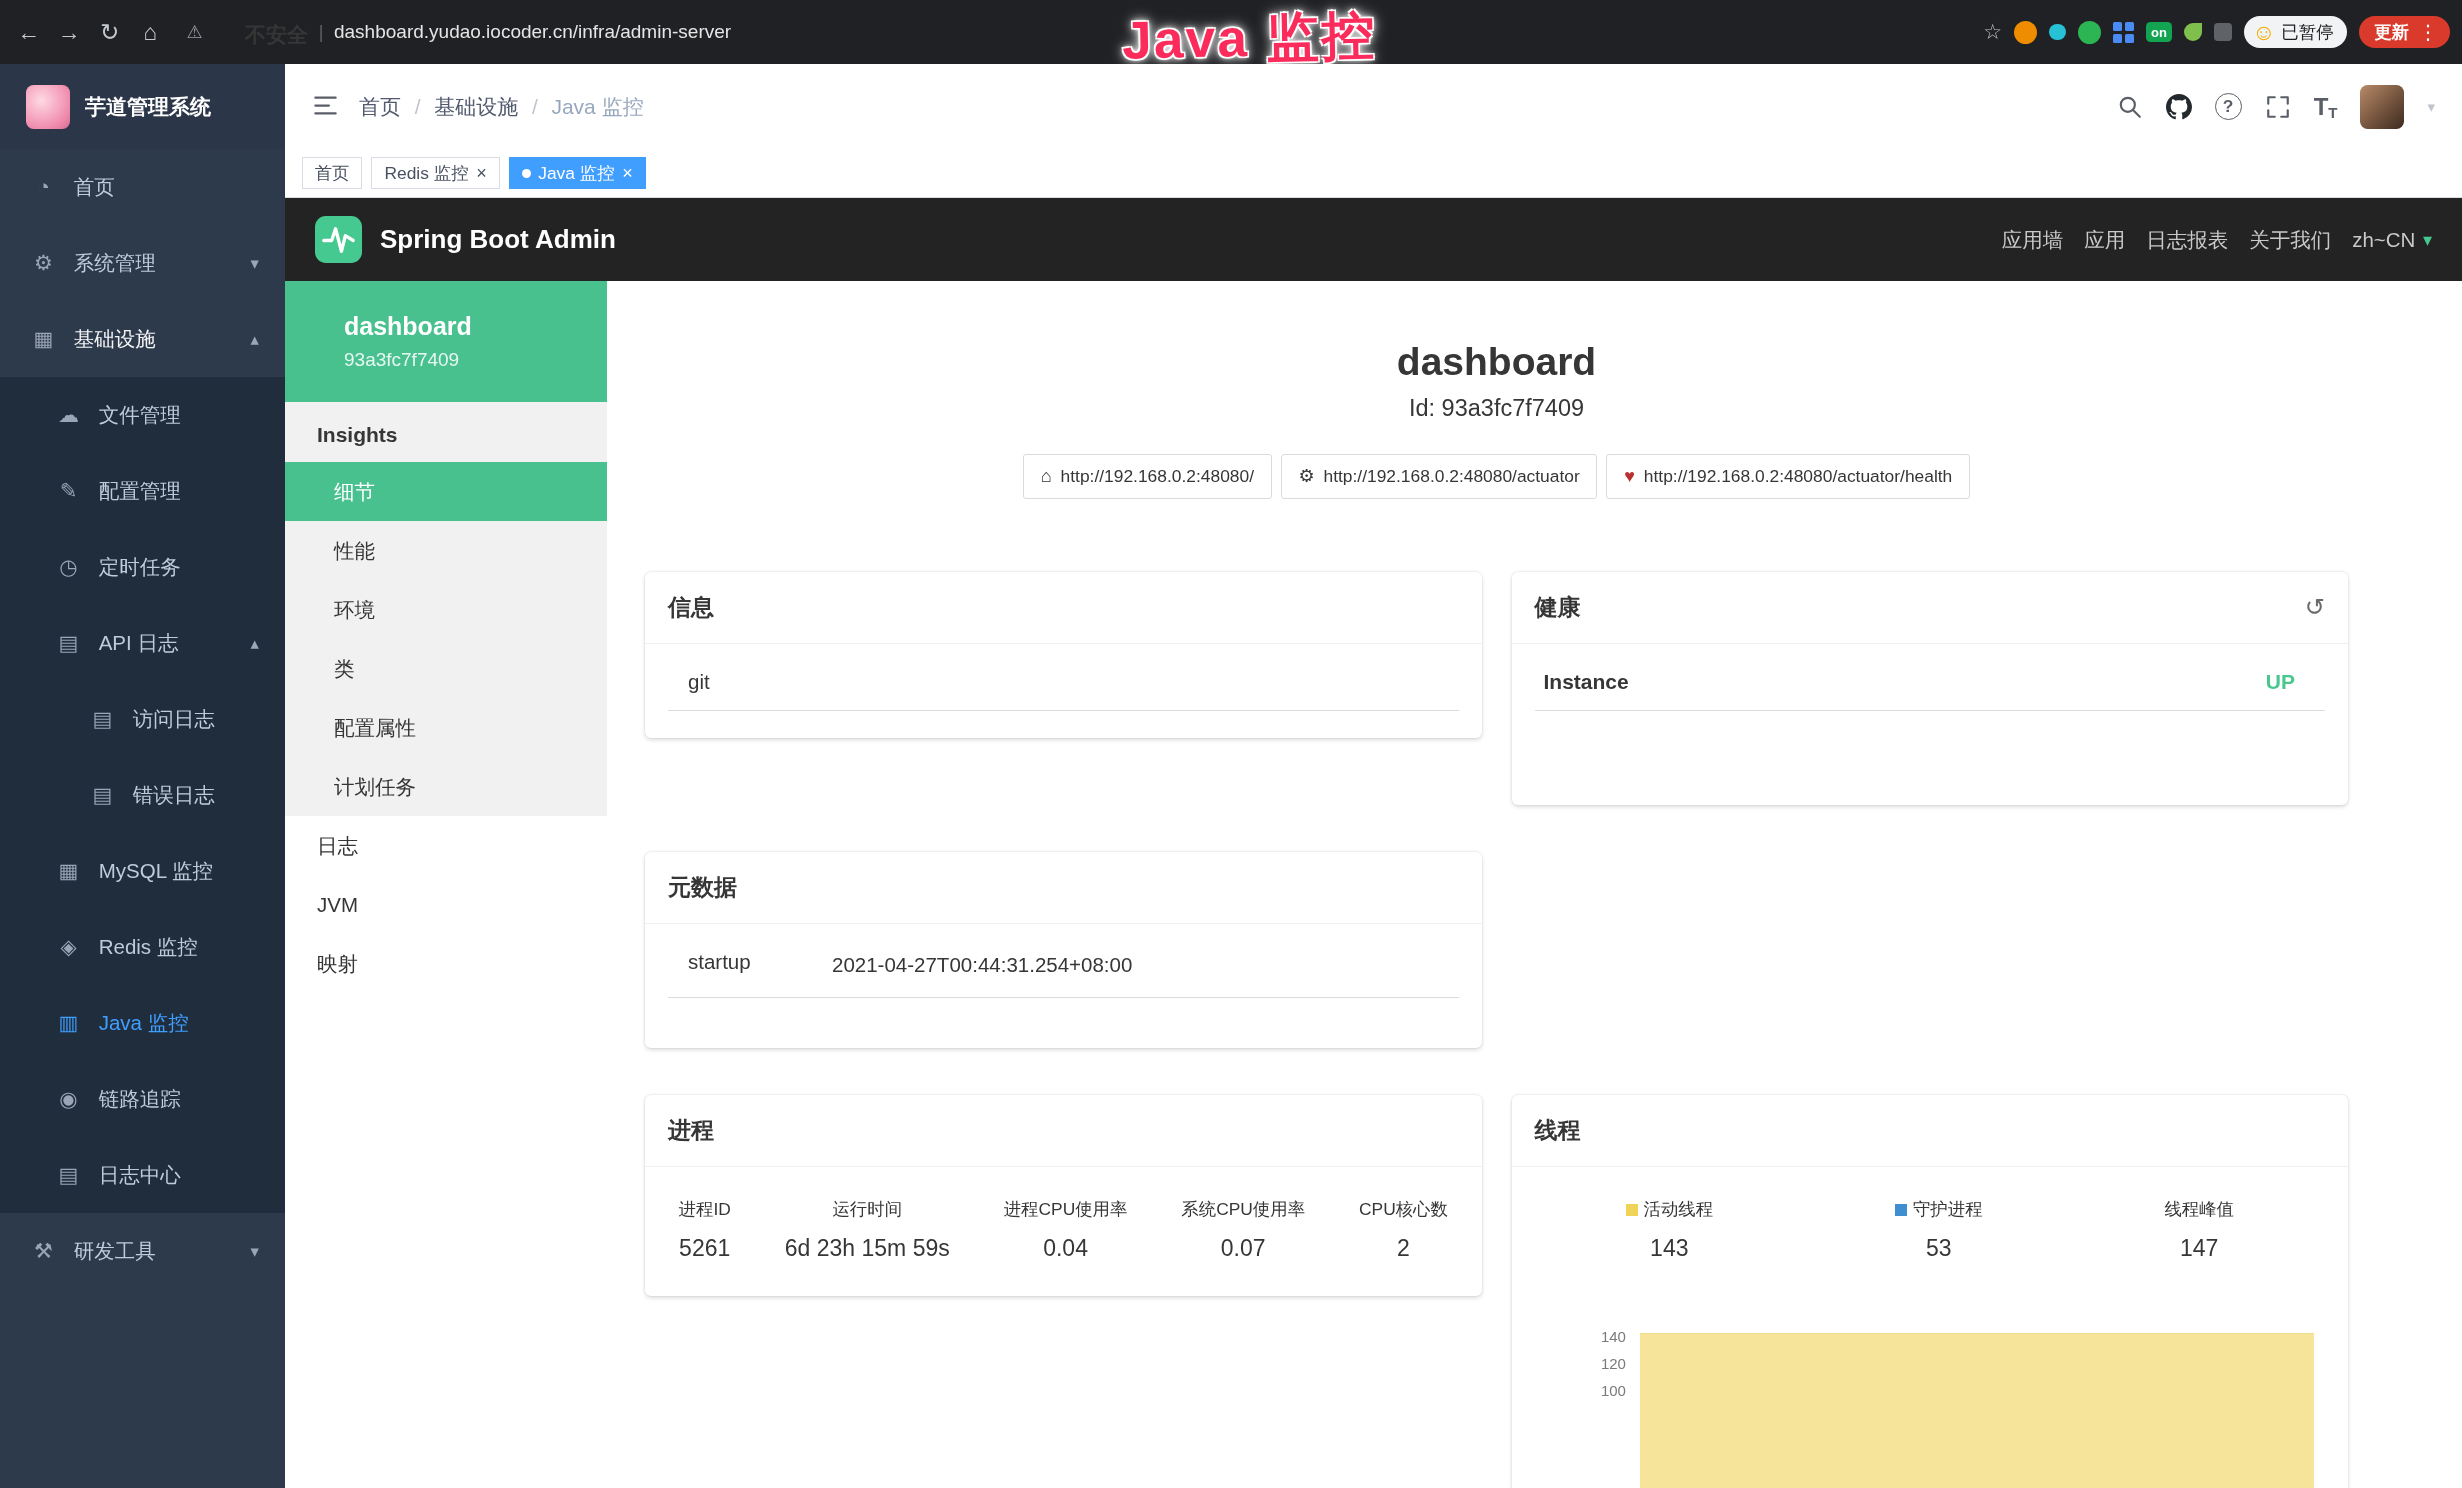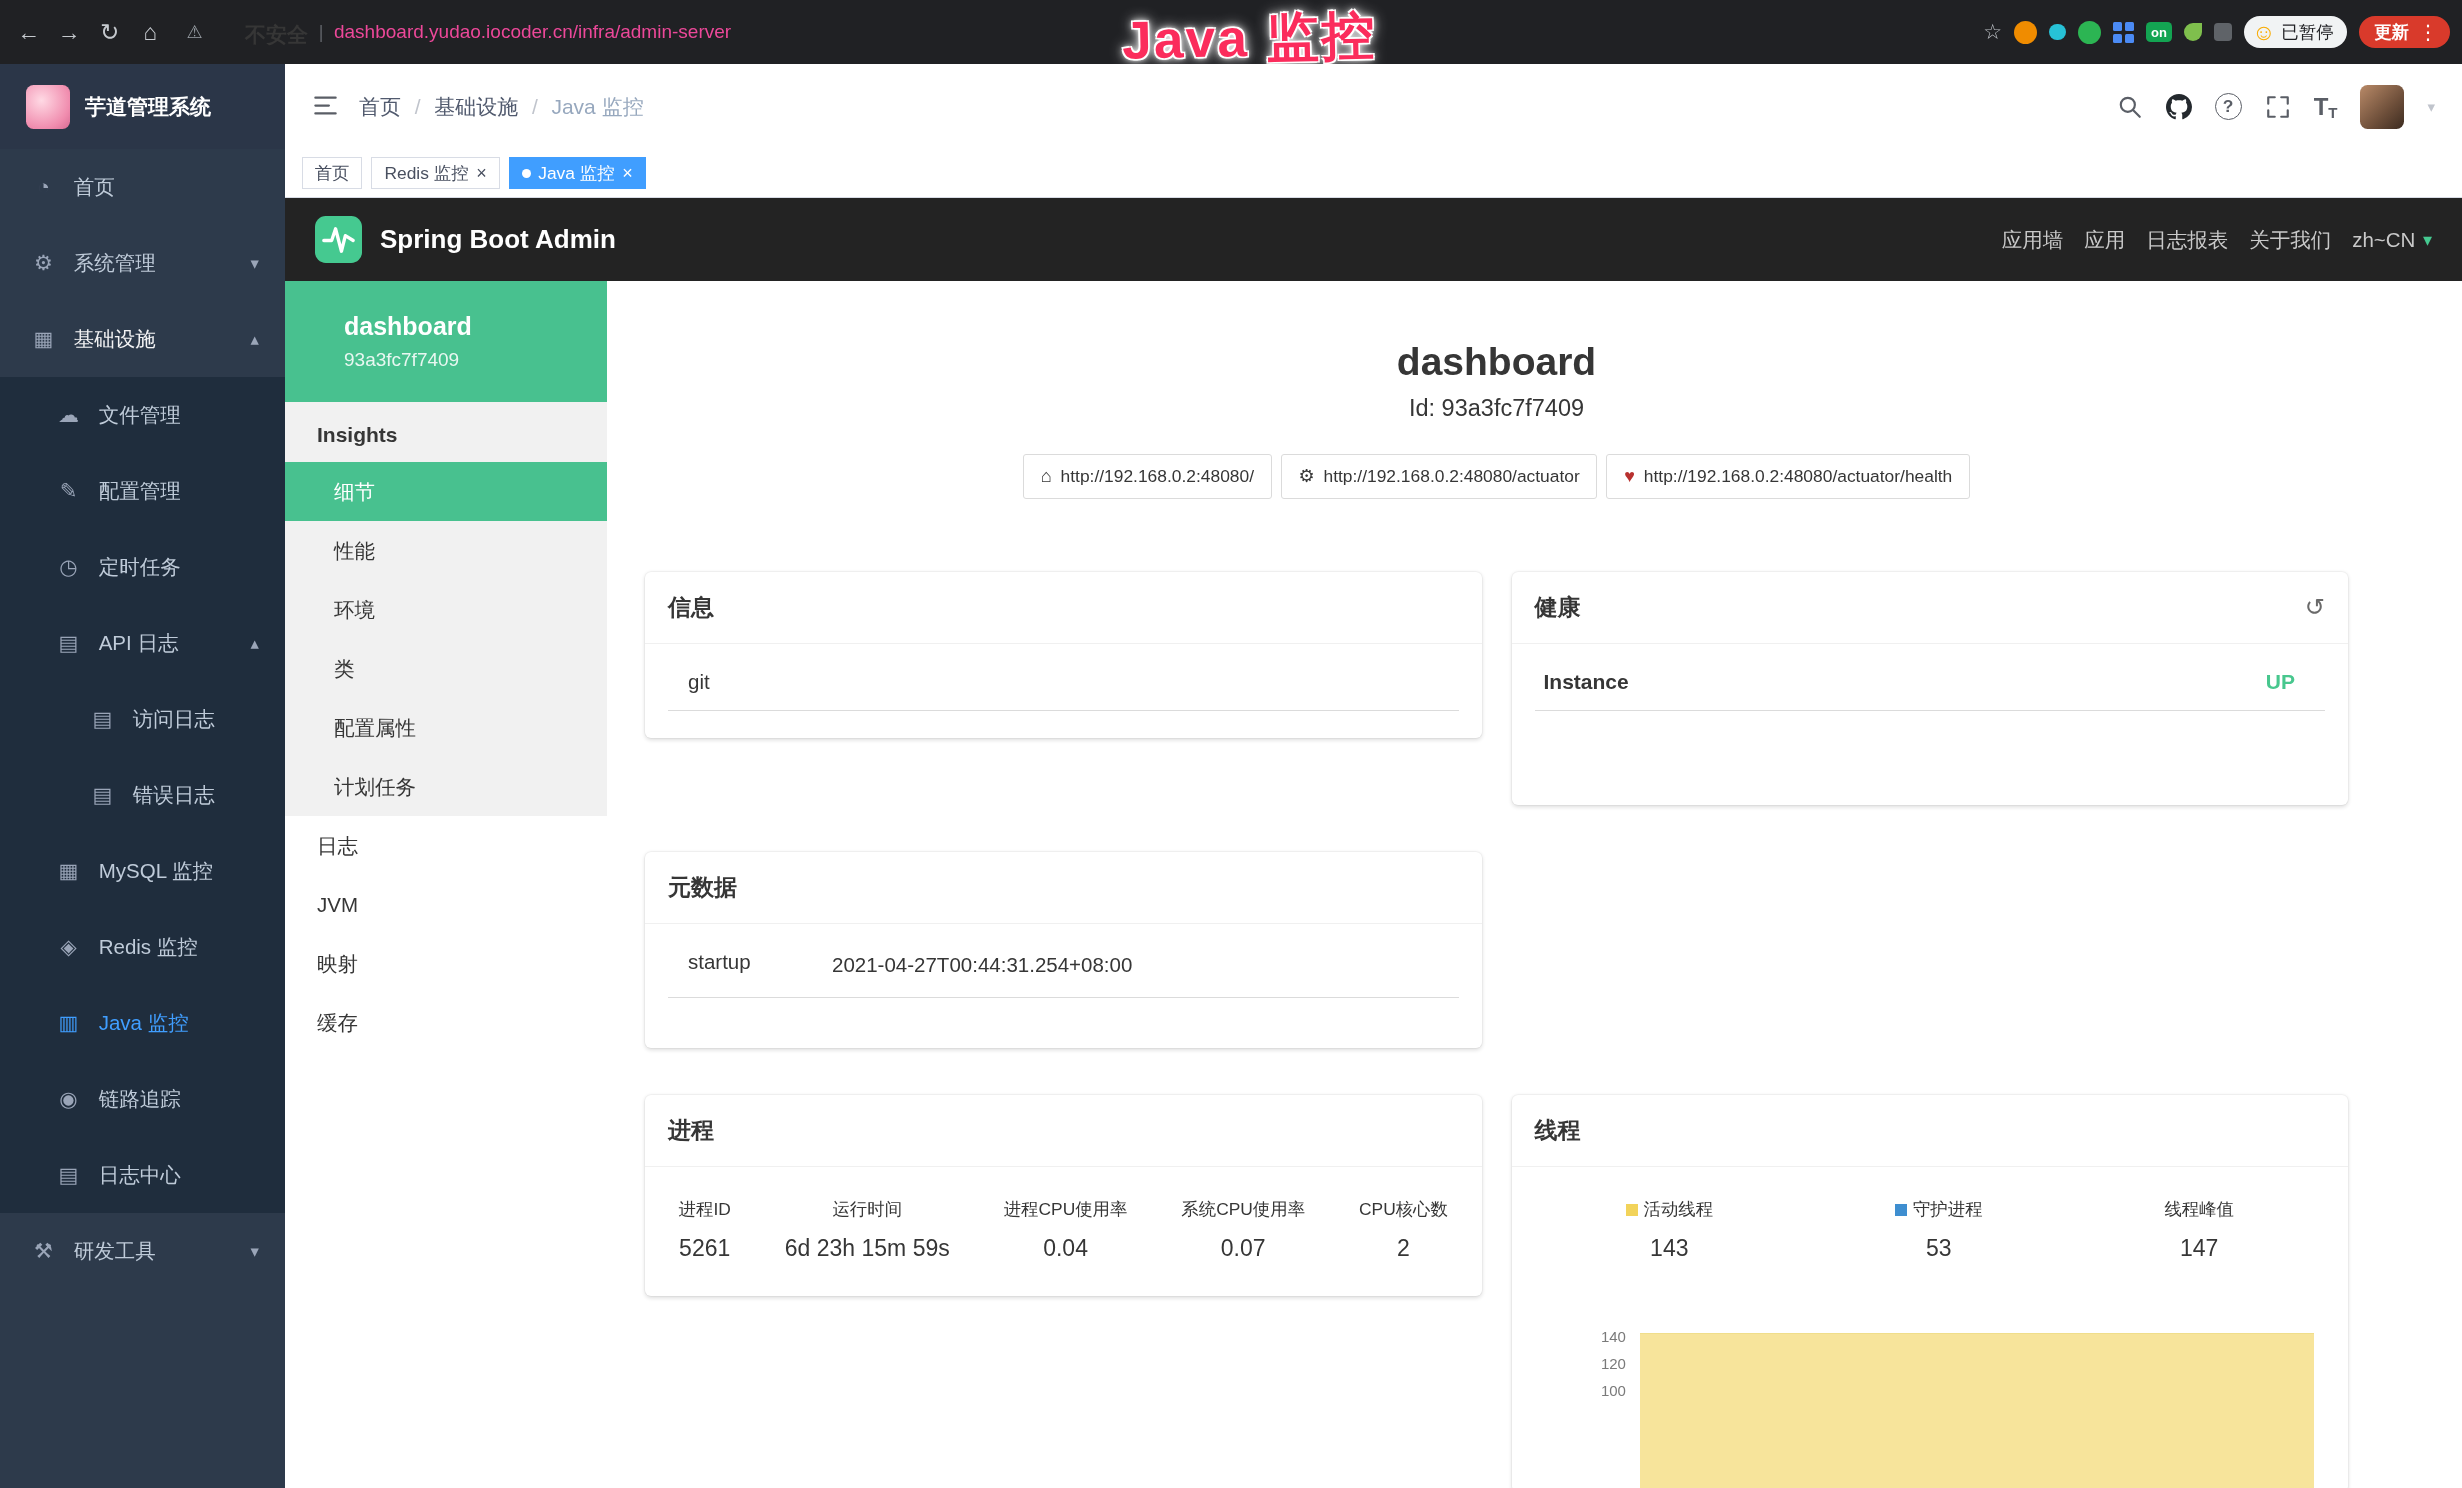--- a/index.html
+++ b/index.html
@@ -8,21 +8,21 @@
   a{text-decoration:none;color:inherit}
   #screen{position:relative;width:2462px;height:1489px;display:flex;flex-direction:column;overflow:hidden}
 
   
   .browser-bar{flex:0 0 44px;background:#202124;display:flex;align-items:center;padding:0 12px;gap:7.6px;color:#e8eaed}
   .nav-ic{width:33px;text-align:center;font-size:23px;color:#c5c9ce}
   .url-area{display:flex;align-items:center;gap:10.6px;margin-left:12px;flex:1;min-width:0}
   .warn{font-size:18px;color:#9aa0a6}
   .sec-label{font-size:18px;color:#9aa0a6}
   .url-sep{color:#5f6368;font-size:18px}
-  .url{font-size:19px;color:#ec4899;white-space:nowrap;overflow:hidden}
+  .url{font-size:19px;color:#e5e5e5;white-space:nowrap;overflow:hidden}
   .right-cluster{display:flex;align-items:center;gap:12px;margin-left:auto}
   .star{font-size:21px;color:#bdc1c6}
   .ic-circle{width:23px;height:23px;border-radius:50%}
   .ic-orange{background:#f08c00}
   .ic-drop{width:16.7px;height:16.7px;border-radius:50%;background:#27c1d6}
   .ic-green{background:#2cb553}
   .ic-grid{display:grid;grid-template-columns:9px 9px;grid-gap:3px}
   .ic-grid span{width:9px;height:9px;background:#4b8bf5;border-radius:1.5px}
   .on-badge{background:#13a452;color:#fff;border-radius:4.6px;font-size:13px;line-height:1;padding:3.8px 5.3px;font-weight:bold}
   .ic-leaf{width:18px;height:18px;background:#7fbf4d;border-radius:50% 0 50% 50%}
@@ -358,23 +358,20 @@
           </div>
           <div class="s-item top">
               <span>日志</span>
             </div>
           <div class="s-item top">
               <span>JVM</span>
             </div>
           <div class="s-item top">
               <span>映射</span>
             </div>
-          <div class="s-item top">
-              <span>缓存</span>
-            </div>
         </aside>
 
         <main class="sba-main">
           <section class="hero">
             <h1>dashboard</h1>
             <div class="sub">Id: 93a3fc7f7409</div>
             <div class="links">
               <a class="link-chip">
                 <span class="chip-ic">⌂</span>
                 <span>http://192.168.0.2:48080/</span>

